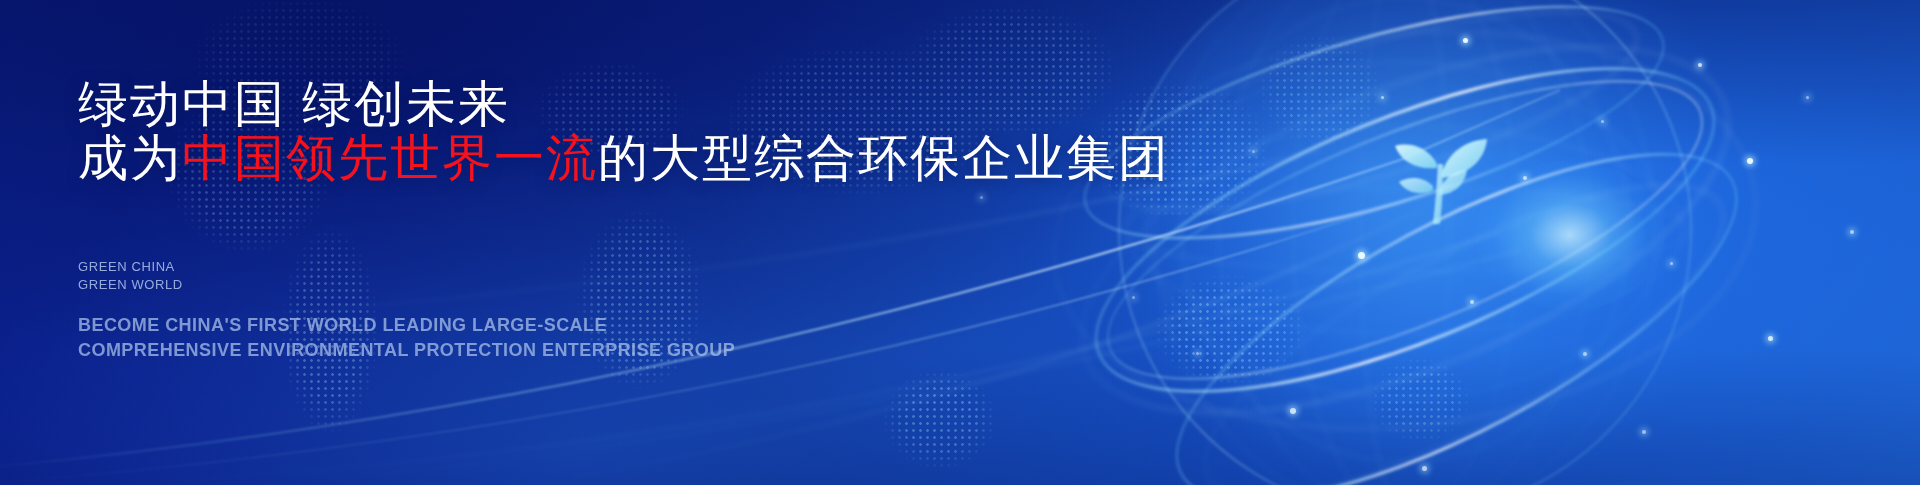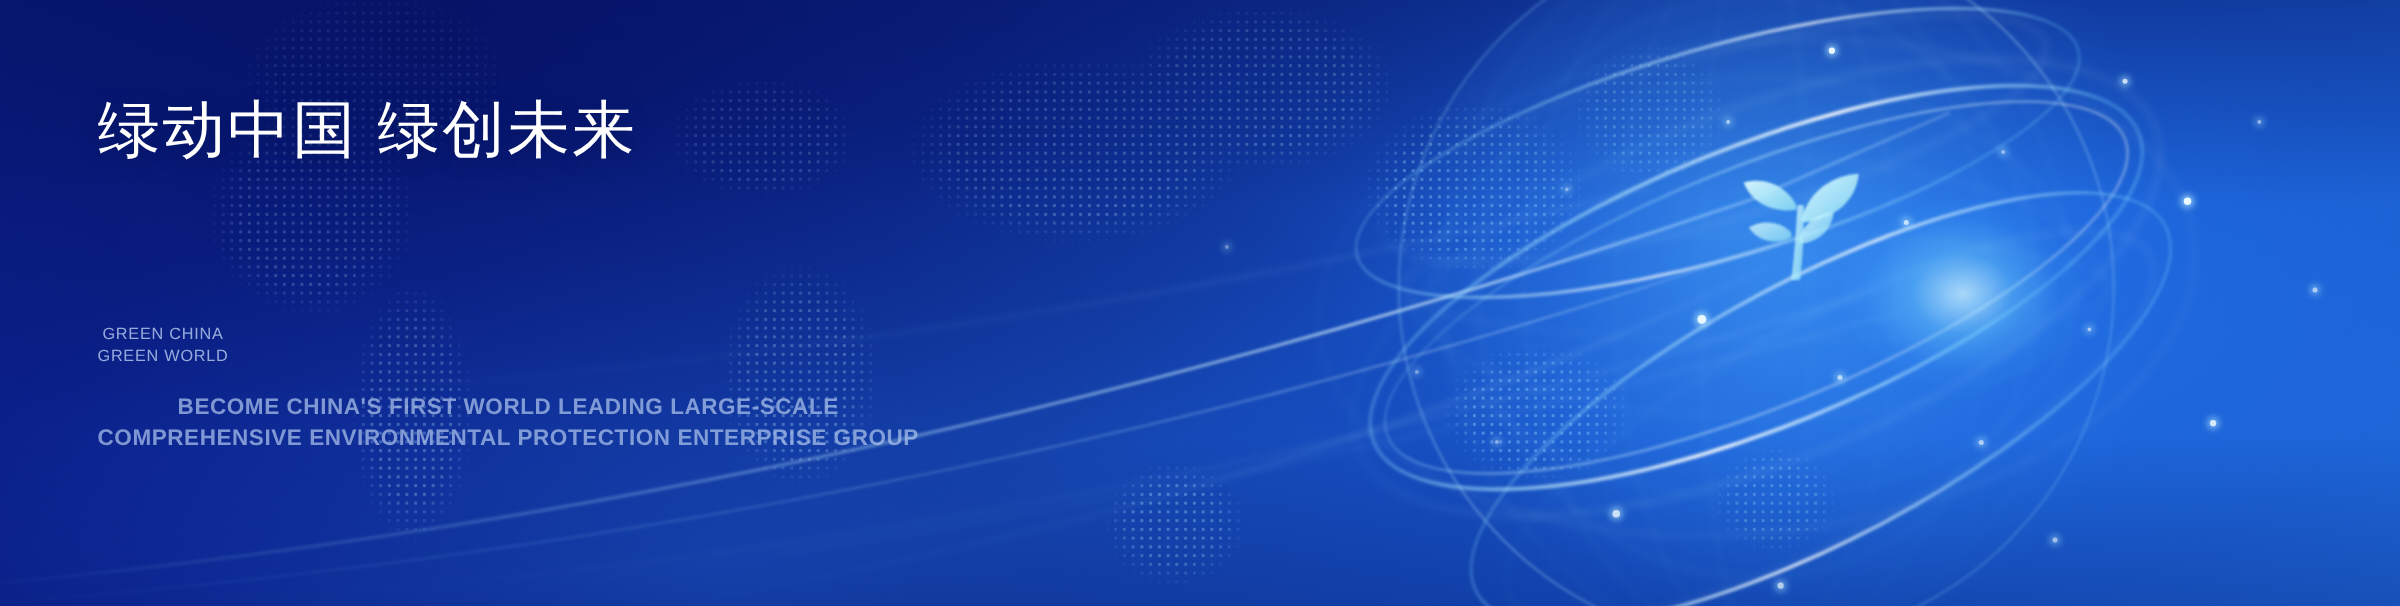--- a/index.html
+++ b/index.html
@@ -9,21 +9,20 @@
     overflow:hidden;
     background:#0b1f8f;
     font-family:"Liberation Sans", sans-serif;
   }
 
   .banner {
     position:relative;
     width:1920px; height:485px;
     overflow:hidden;
     isolation:isolate;
-    text-align:center;
   }
 
   
   .bg-base {
     position:absolute; inset:0;
     background:
       radial-gradient(ellipse 1100px 620px at 78% 46%, rgba(40,130,255,0.55) 0%, rgba(30,100,230,0.22) 42%, rgba(0,0,0,0) 72%),
       radial-gradient(ellipse 900px 560px at 30% 95%, rgba(40,120,240,0.38) 0%, rgba(0,0,0,0) 68%),
       linear-gradient(128deg, #0a1f8c 0%, #0d2699 24%, #10389f 48%, #1552c4 72%, #1f6ad8 100%);
   }
@@ -316,20 +315,21 @@
     <span class="p" style="left:1422px; top:466px; width:5px; height:5px; opacity:.75;"></span>
     <span class="p" style="left:980px;  top:196px; width:3px; height:3px; opacity:.45;"></span>
     <span class="p" style="left:1806px; top:96px;  width:3px; height:3px; opacity:.6;"></span>
     <span class="p" style="left:1252px; top:150px; width:3px; height:3px; opacity:.5;"></span>
   </div>
 
   <div class="copy">
 
     <div class="headline-1">绿动中国 绿创未来</div>
 
+    <div class="headline-2"><span>成为</span><span class="hl-accent">中国领先世界一流</span><span>的大型综合环保企业集团</span></div>
 
     <div class="tagline">
       <div>GREEN CHINA</div>
       <div>GREEN WORLD</div>
     </div>
 
     <div class="subcopy">
       <div>BECOME CHINA'S FIRST WORLD LEADING LARGE-SCALE</div>
       <div>COMPREHENSIVE ENVIRONMENTAL PROTECTION ENTERPRISE GROUP</div>
     </div>

